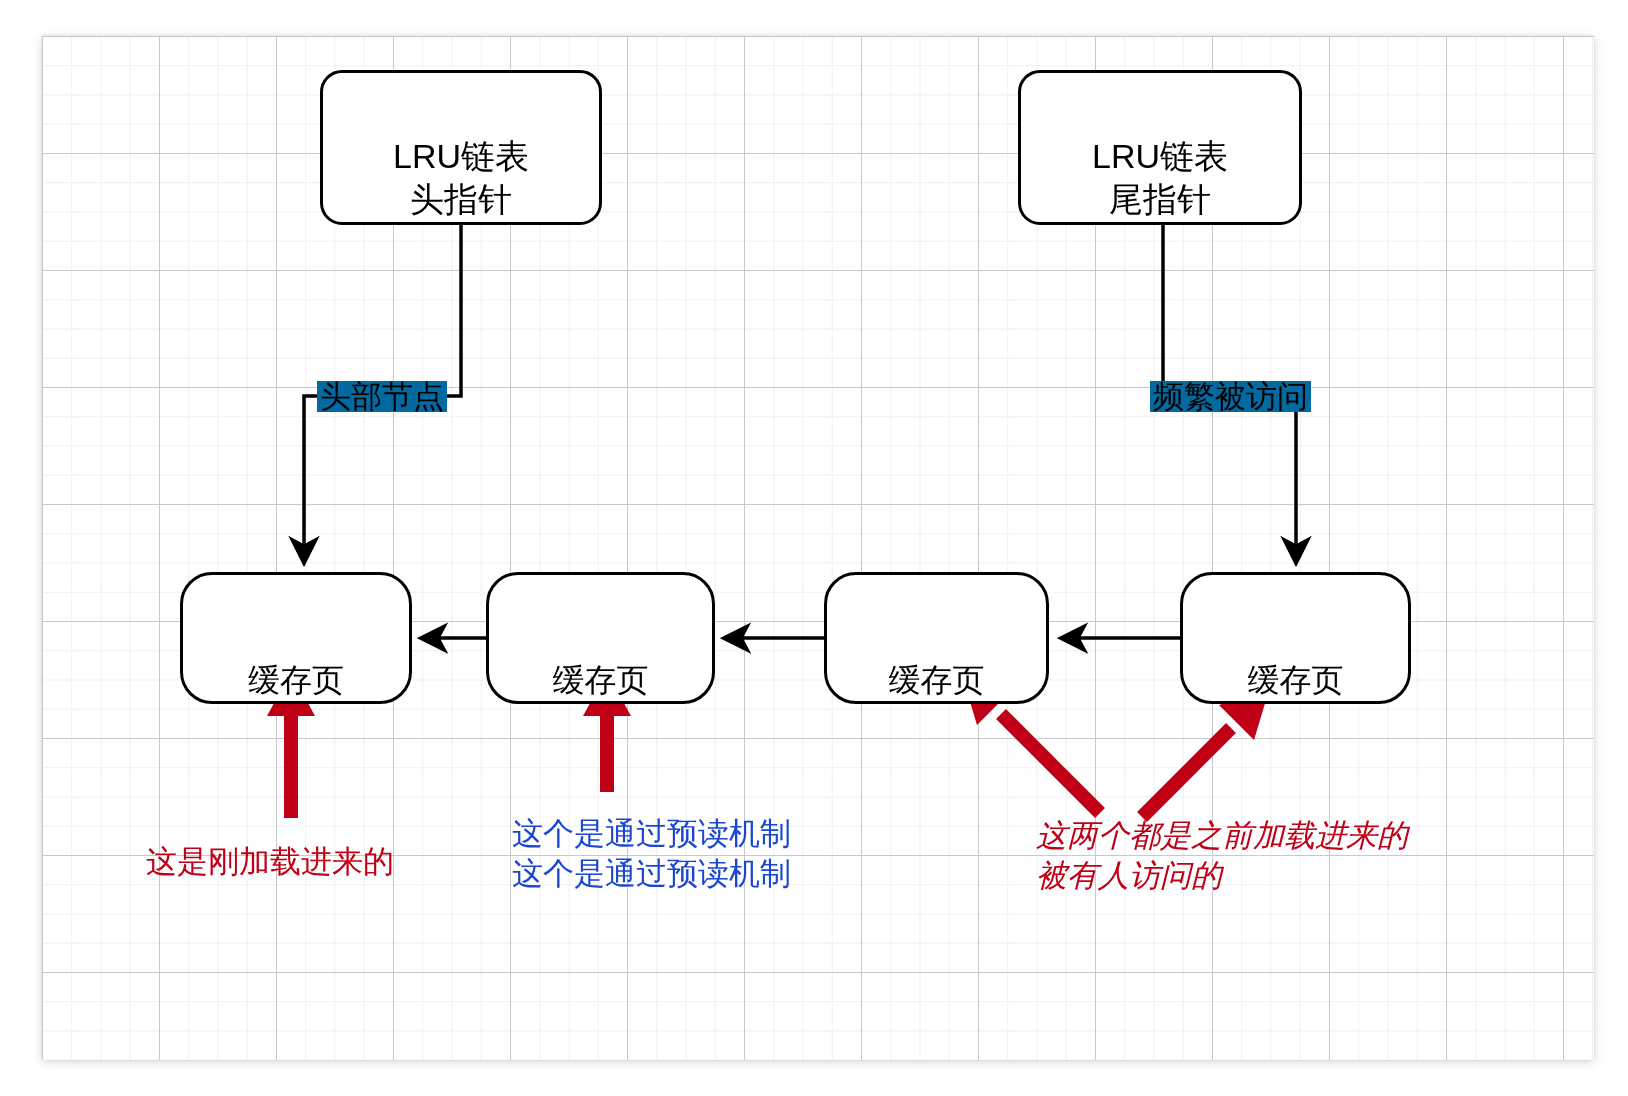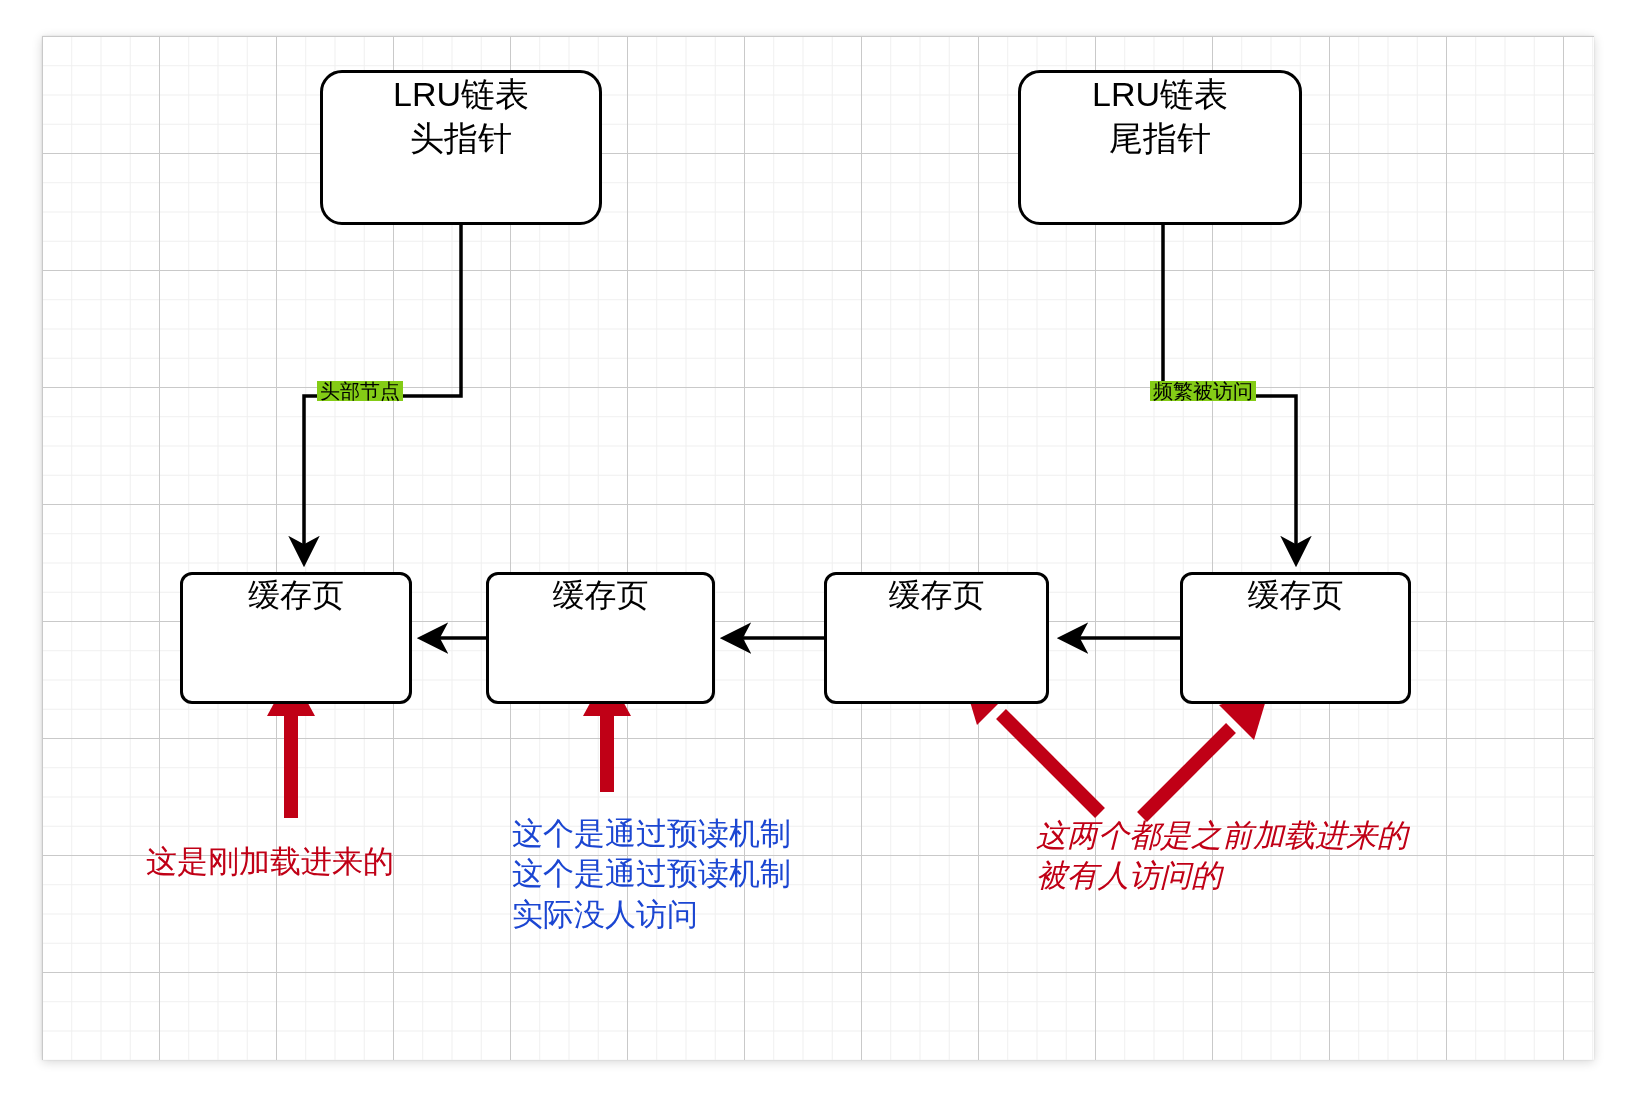--- a/index.html
+++ b/index.html
@@ -47,41 +47,41 @@
     width: 1628px;
     height: 1096px;
   }
   .node-box {
     position: absolute;
     box-sizing: border-box;
     border: 3px solid #000000;
     border-radius: 22px;
     background: #ffffff;
     display: flex;
-    align-items: flex-start;
+    align-items: flex-end;
     justify-content: center;
     text-align: center;
     color: #000000;
   }
   .node-box .line {
     display: block;
     line-height: 1.28;
   }
   .ptr-box {
     font-size: 34px;
   }
   .page-box {
     font-size: 32px;
-    border-radius: 12px;
+    border-radius: 32px;
   }
   .edge-label {
     position: absolute;
-    font-size: 20px;
+    font-size: 31px;
     color: #000000;
-    background: #84cc16;
+    background: #0369a1;
     padding: 0 3px;
     white-space: nowrap;
     line-height: 1;
     text-align: right;
   }
   .annot {
     position: absolute;
     font-size: 31px;
     line-height: 1.30;
     white-space: nowrap;
@@ -167,21 +167,20 @@
     <span class="line">缓存页</span>
   </div>
 
   <div class="annot annot-red" style="left:146px; top:842px;">
     <span class="line">这是刚加载进来的</span>
   </div>
 
   <div class="annot annot-blue" style="left:512px; top:816px;">
     <span class="line">这个是通过预读机制</span>
     <span class="line">这个是通过预读机制</span>
-    <span class="line">实际没人访问</span>
   </div>
 
   <div class="annot annot-red" style="left:1036px; top:816px;font-style:italic;">
     <span class="line">这两个都是之前加载进来的</span>
     <span class="line">被有人访问的</span>
   </div>
 
 </div>
 
 </body></html>

